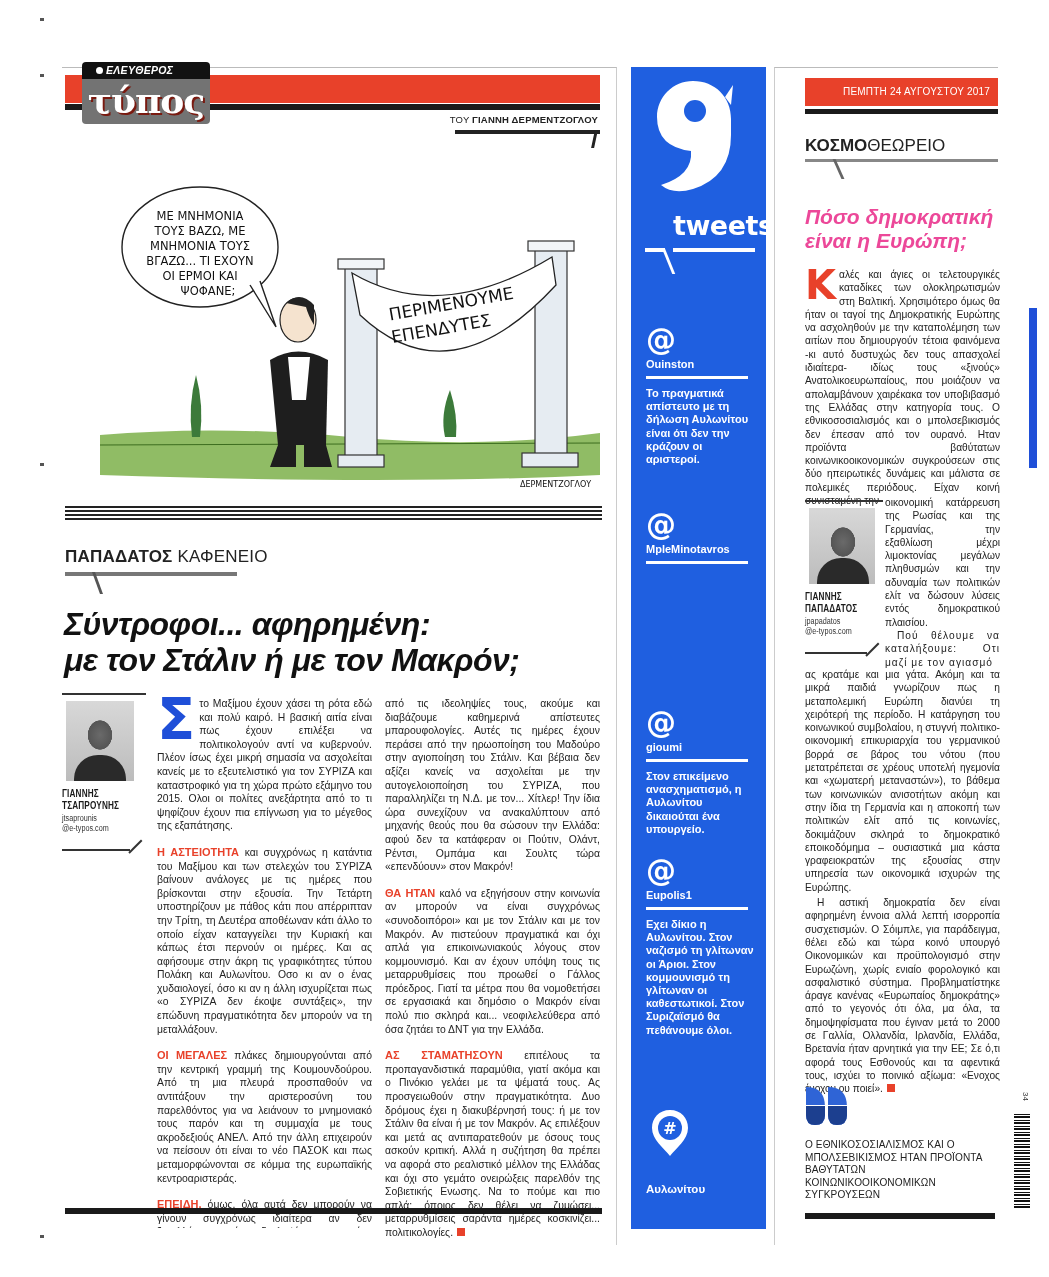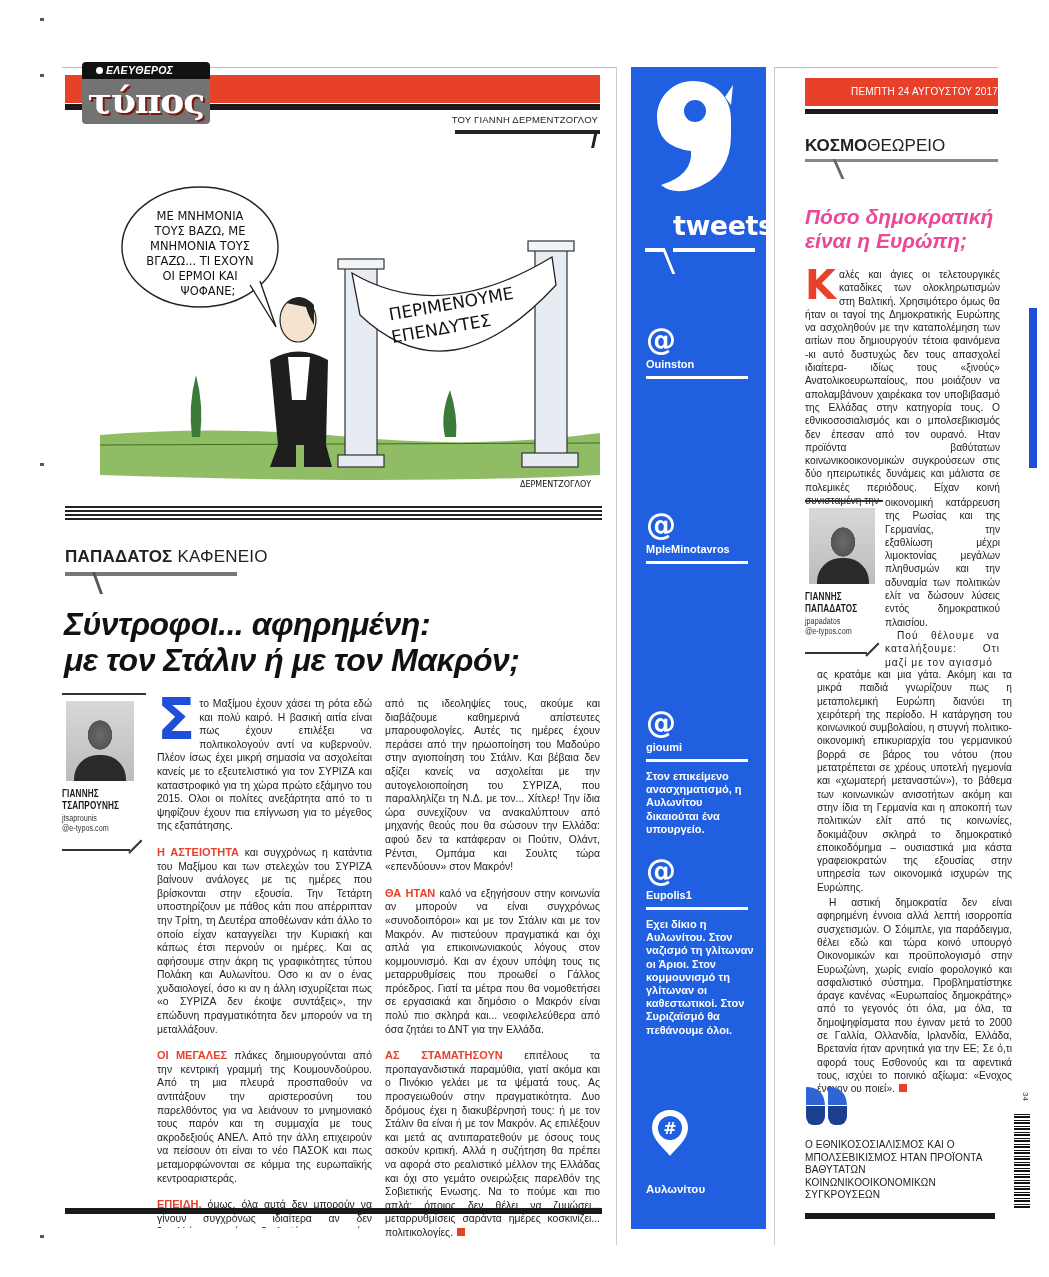--- a/index.html
+++ b/index.html
@@ -7,21 +7,21 @@
   .abs { position: absolute; }
   
   .left-frame { left: 62px; top: 67px; width: 555px; height: 1178px; border-top: 1px solid #bbb; border-right: 1px solid #ccc; }
   .red-band { left: 65px; top: 75px; width: 535px; height: 28px; background: #e8412a; }
   .black-band { left: 65px; top: 104px; width: 535px; height: 6px; background: #1a1a1a; }
   .logo { left: 82px; top: 62px; width: 128px; height: 64px; }
   .logo-top { background: #111; color: #fff; font-size: 10.5px; font-style: italic; font-weight: bold; height: 17px; line-height: 17px; padding-left: 14px; border-radius: 4px 4px 0 0; letter-spacing: 0.3px;}
   .logo-top .dot { display:inline-block; width:7px; height:7px; background:#fff; border-radius:50%; margin-right:3px; vertical-align: 0px;}
   .logo-main { background: #737373; color: #fff; font-family: "DejaVu Serif", serif; font-weight: bold; font-size: 36px; line-height: 42px; height: 45px; text-align: center; letter-spacing: -1px; text-shadow: 2px 2px 0 #7a1a10; border-radius: 0 0 4px 4px;}
   .byline { right: 451px; top: 114px; font-size: 9.5px; color: #222; text-align: right; letter-spacing: 0.2px; }
-  .byline b { font-weight: normal; }
+  .byline b { font-weight: bold; }
   .byline-rule { left: 455px; top: 130px; width: 145px; height: 4px; background: #222; }
   .byline-tick { left: 593px; top: 130px; width: 3px; height: 18px; background: #222; transform: skewX(-12deg); }
   
   .cartoon { left: 100px; top: 175px; width: 500px; height: 320px; }
   .triple-rule { left: 65px; top: 506px; width: 537px; }
   .triple-rule div { height: 2px; background: #222; margin-bottom: 2px; }
   .section-label { left: 65px; top: 547px; font-size: 17px; color: #222; letter-spacing: 0.2px;}
   .section-label b { font-weight: 900; }
   .section-rule { left: 65px; top: 572px; width: 172px; height: 4px; background: #777; }
   .section-tick { left: 96px; top: 572px; width: 3px; height: 22px; background: #555; transform: skewX(20deg); }
@@ -54,21 +54,21 @@
   .tw-tick { position:absolute; left: 36px; top: 181px; width: 3px; height: 26px; background:#fff; transform: skewX(22deg);}
   .tweet { position: absolute; left: 15px; width: 112px; }
   .tw-at { font-size: 30px; line-height: 30px; font-weight: bold; font-family: "DejaVu Sans", sans-serif;}
   .tw-handle { font-size: 11px; line-height: 14px; margin-top: 2px; font-weight: bold;}
   .tw-sep { height: 3px; background: #fff; width: 102px; margin: 5px 0 8px; }
   .tw-text { font-size: 11px; line-height: 13.2px; font-weight: bold; }
   .tw-hash { position:absolute; left: 19px; top: 1108px; width: 40px; height: 52px; }
   .tw-hash-label { position:absolute; left: 15px; top: 1183px; font-size: 11.5px; font-weight: bold; }
   
   .right-frame { left: 774px; top: 67px; width: 224px; height: 1178px; border-top: 1px solid #bbb; border-left: 1px solid #ccc; }
-  .date-band { left: 805px; top: 78px; width: 193px; height: 28px; background: #e8412a; color: #fff; font-size: 10px; text-align: right; line-height: 28px; letter-spacing: 0.2px;}
+  .date-band { left: 805px; top: 78px; width: 193px; height: 28px; background: #e8412a; color: #fff; font-size: 10px; text-align: right; line-height: 28px; padding-right: 8px; letter-spacing: 0.2px;}
   .date-rule { left: 805px; top: 109px; width: 193px; height: 5px; background: #1a1a1a; }
   .kosmo { left: 805px; top: 136px; font-size: 17px; color:#222; }
   .kosmo b { font-weight: 900; }
   .kosmo-rule { left: 805px; top: 159px; width: 193px; height: 3px; background: #888; }
   .kosmo-tick { left: 837px; top: 159px; width: 3px; height: 20px; background: #666; transform: skewX(24deg); }
   .r-headline { left: 805px; top: 205px; width: 195px; font-size: 21px; font-style: italic; line-height: 24px; color: #ec4899; }
   .r-col { font-size: 10.2px; line-height: 13.3px; color: #222; text-align: justify; }
   .r-top { left: 805px; top: 268px; width: 195px; }
   .dropK { float:left; font-size: 40px; line-height: 30px; font-weight: bold; color: #e8412a; margin: 2px 3px 0 0; font-family: "DejaVu Sans", sans-serif;}
   .r-wrap { left: 885px; top: 495px; width: 115px; }
@@ -206,20 +206,21 @@
   </svg>
   <div class="tw-title">tweets</div>
   <div class="tw-rule"></div>
   <div class="tw-rule-gap"></div>
   <div class="tw-tick"></div>
 
   <div class="tweet" style="top:258px;">
     <div class="tw-at">@</div>
     <div class="tw-handle">Ouinston</div>
     <div class="tw-sep"></div>
+    <div class="tw-text">Το πραγματικά απίστευτο με τη δήλωση Αυλωνίτου είναι ότι δεν την κράζουν οι αριστεροί.</div>
   </div>
 
   <div class="tweet" style="top:443px;">
     <div class="tw-at">@</div>
     <div class="tw-handle">MpleMinotavros</div>
     <div class="tw-sep"></div>
   </div>
 
   <div class="tweet" style="top:641px;">
     <div class="tw-at">@</div>
@@ -274,21 +275,21 @@
       <div class="rule" style="width:62px;"></div>
       <div class="diag" style="left:60px;"></div>
     </div>
 </div>
 
 <div class="abs r-col r-wrap" style="top:496px;">
   <div>οικονομική κατάρρευση της Ρωσίας και της Γερμανίας, την εξαθλίωση μέχρι λιμοκτονίας μεγάλων πληθυσμών και την αδυναμία των πολιτικών ελίτ να δώσουν λύσεις εντός δημοκρατικού πλαισίου.</div>
   <div class="r-indent" style="letter-spacing:1px;">Πού θέλουμε να καταλήξουμε: Οτι μαζί με τον αγιασμό</div>
 </div>
 
-<div class="abs r-col r-wrap-end" style="top:668px;margin-left:12px;">
+<div class="abs r-col r-wrap-end" style="top:668px;">
   <div>ας κρατάμε και μια γάτα. Ακόμη και τα μικρά παιδιά γνωρίζουν πως η μεταπολεμική Ευρώπη διανύει τη χειρότερή της περίοδο. Η κατάργηση του κοινωνικού συμβολαίου, η στυγνή πολιτικο-οικονομική επικυριαρχία του γερμανικού βορρά σε βάρος του νότου (που μετατρέπεται σε χρέους υποτελή ηγεμονία και «χωματερή μεταναστών»), το βάθεμα των κοινωνικών ανισοτήτων ακόμη και στην ίδια τη Γερμανία και η αποκοπή των πολιτικών ελίτ από τις κοινωνίες, δοκιμάζουν σκληρά το δημοκρατικό εποικοδόμημα – ουσιαστικά μια κάστα γραφειοκρατών της εξουσίας στην υπηρεσία των οικονομικά ισχυρών της Ευρώπης.</div>
   <div class="r-indent" style="margin-top:2px;"><span>Η αστική δημοκρατία δεν είναι αφηρημένη έννοια αλλά λεπτή ισορροπία συσχετισμών. Ο Σόιμπλε, για παράδειγμα, θέλει εδώ και τώρα κοινό υπουργό Οικονομικών και προϋπολογισμό στην Ευρωζώνη, χωρίς ενιαίο φορολογικό και ασφαλιστικό σύστημα. Προβληματίστηκε άραγε κανένας «Ευρωπαίος δημοκράτης» από το γεγονός ότι όλα, μα όλα, τα δημοψηφίσματα που έγιναν μετά το 2000 σε Γαλλία, Ολλανδία, Ιρλανδία, Ελλάδα, Βρετανία ήταν αρνητικά για την ΕΕ; Σε ό,τι αφορά τους Εσθονούς και τα αφεντικά τους, ισχύει το ποινικό αξίωμα: «Ενοχος ένοχον ου ποιεί».</span><span class="end-mark"></span></div>
 </div>
 
 <svg class="abs r-pull-logo" viewBox="0 0 44 42">
   <path d="M1 2 Q20 2 20 22 L20 30 Q20 40 10 40 Q1 40 1 30 Z" fill="#2f64d6"></path>
   <path d="M23 2 Q42 2 42 22 L42 30 Q42 40 32 40 Q23 40 23 30 Z" fill="#2f64d6"></path>
   <rect x="0" y="20" width="44" height="1.5" fill="#fff"></rect>
   <path d="M1 21 L20 21 L20 30 Q20 40 10 40 Q1 40 1 30 Z M23 21 L42 21 L42 30 Q42 40 32 40 Q23 40 23 30 Z" fill="#1c3f8f"></path>
 </svg>

